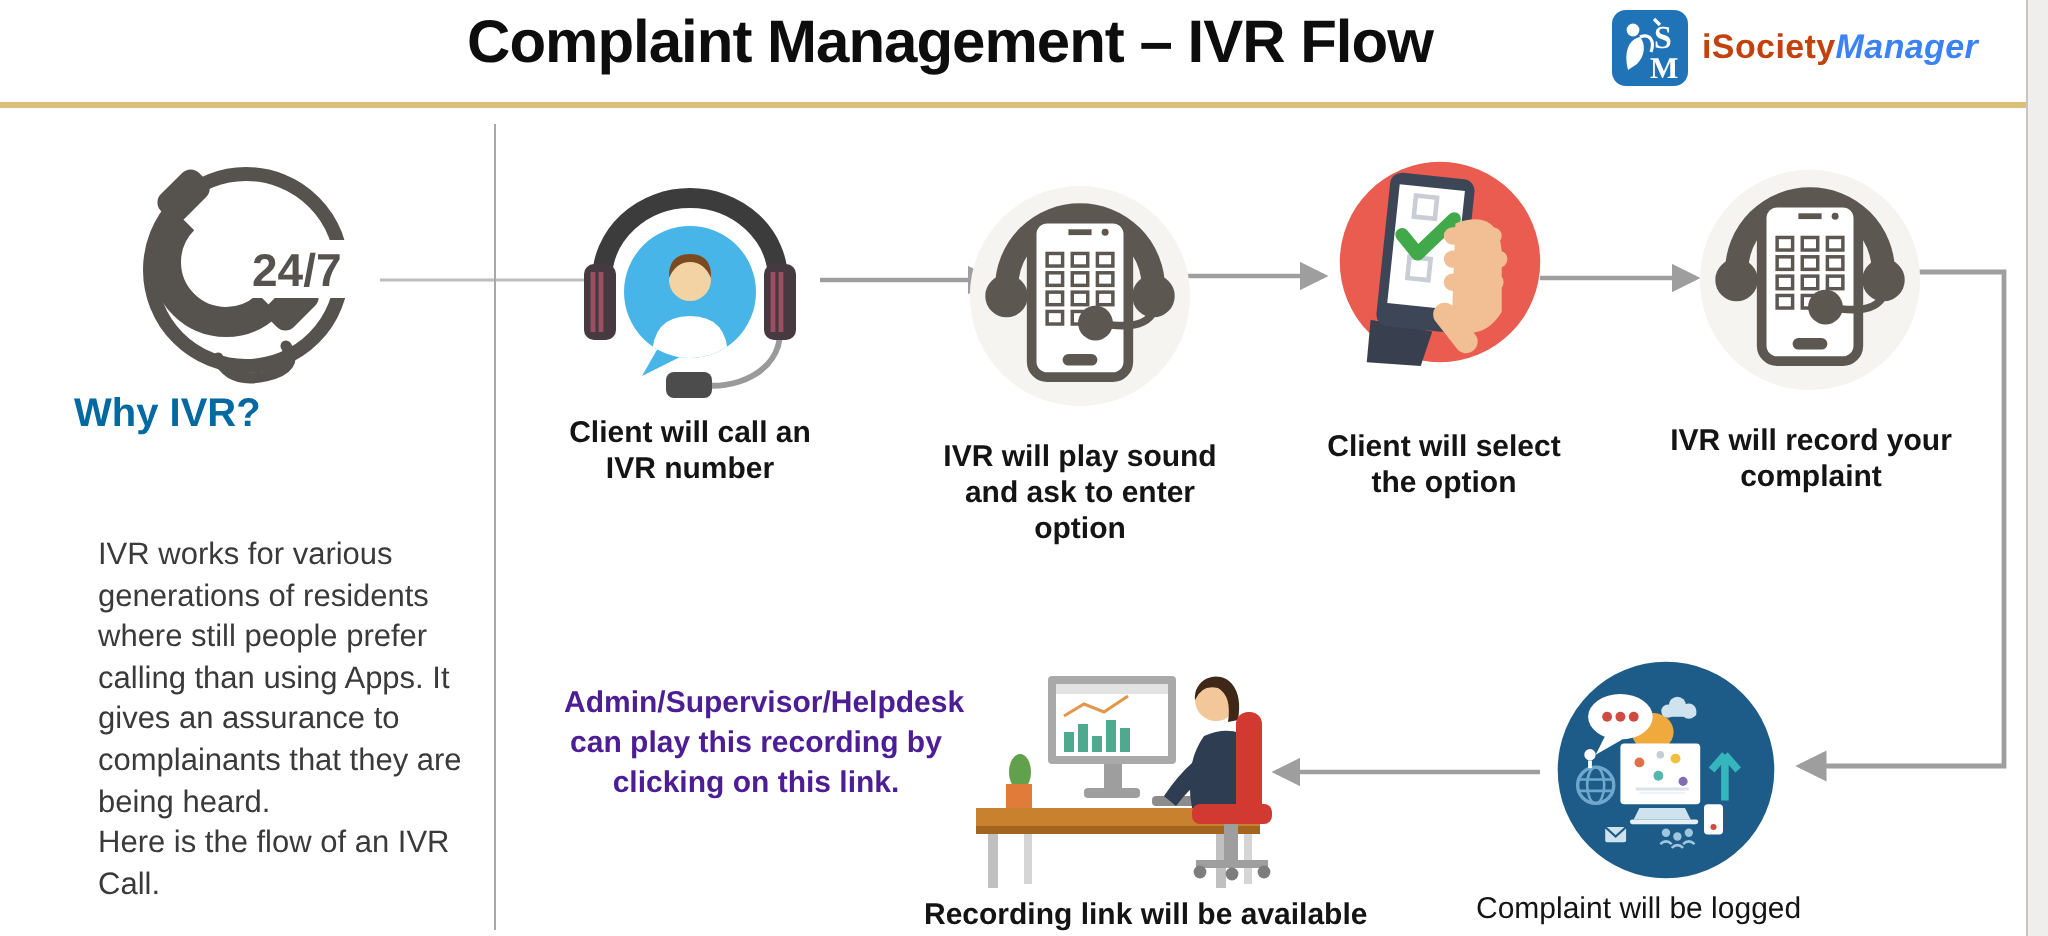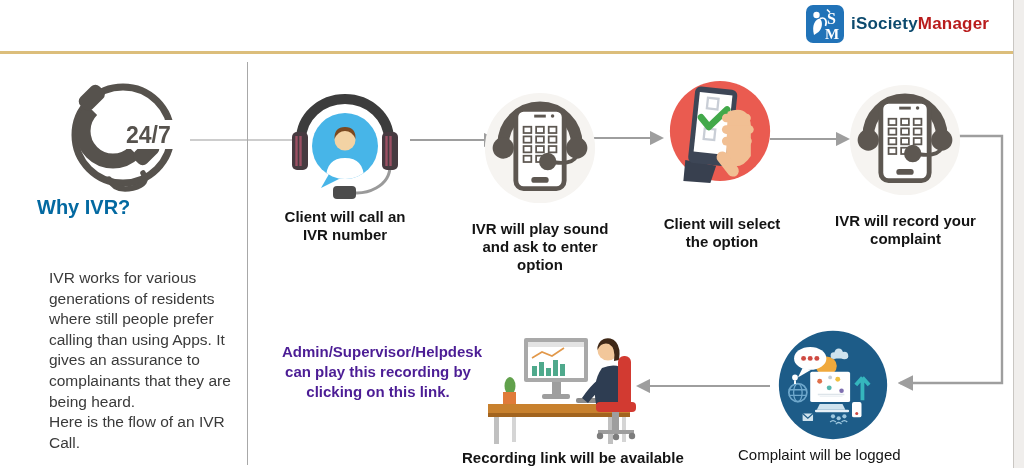--- a/index.html
+++ b/index.html
@@ -5,22 +5,22 @@
   html,body{margin:0;padding:0;background:#fff;}
   .slide{position:relative;width:1024px;height:468px;background:#fff;overflow:hidden;
          font-family:"Liberation Sans",sans-serif;color:#141414;}
 
   .title{position:absolute;top:0;left:0;width:950px;margin:0;padding-top:5px;
          text-align:center;font-size:30px;font-weight:bold;color:#0d0d0d;letter-spacing:-0.5px;}
   .gold-rule{position:absolute;top:51px;left:0;width:1016px;height:3px;background:#dcbe7b;}
 
   .logo{position:absolute;top:5px;left:806px;display:flex;align-items:center;gap:7px;}
   .logo-text{font-size:17px;font-weight:bold;letter-spacing:0.2px;}
-  .brand-first{color:#0c4a6e;}
-  .brand-second{color:#b91c1c;}
+  .brand-first{color:#c2410c;}
+  .brand-second{color:#3b82f6;font-style:italic;}
 
   .vdivider{position:absolute;left:247px;top:62px;width:1px;height:403px;background:#a8a8a8;}
   .right-strip{position:absolute;left:1013px;top:0;width:11px;height:468px;
                background:#f0eeec;border-left:1.5px solid #c9c6c2;box-sizing:border-box;}
 
   .badge247{position:absolute;left:56px;top:68px;width:134px;height:134px;}
   .why-heading{position:absolute;left:37px;top:196px;margin:0;font-size:20px;font-weight:bold;color:#0369a1;}
   .why-text{position:absolute;left:37px;top:256px;width:206px;margin:12px;font-size:15.5px;
             line-height:20.6px;color:#3a3a3a;white-space:pre-line;}
 
@@ -47,20 +47,21 @@
   .label-logged{position:absolute;left:738px;top:446px;width:190px;text-align:left;
                 font-size:15px;font-weight:normal;}
 
   .connectors{position:absolute;left:0;top:0;width:1024px;height:468px;pointer-events:none;}
 </style>
 </head>
 <body>
 
 <div class="slide">
 
+  <h1 class="title">Complaint Management – IVR Flow</h1>
 
   <div class="logo">
     <svg width="38" height="38" viewBox="0 0 38 38">
       <rect x="0" y="0" width="38" height="38" rx="7" fill="#2173b8"></rect>
       <circle cx="10.5" cy="10" r="3.2" fill="#fff"></circle>
       <path d="M 8 30 C 5.5 20 9 14.5 14 13.5 C 17 17 16.5 23 12.5 27 Z" fill="#fff"></path>
       <path d="M 14 13.5 C 19 11.5 21.5 15.5 19.5 21" stroke="#fff" stroke-width="1.6" fill="none"></path>
       <path d="M 21 4.5 L 24 7.5" stroke="#fff" stroke-width="1.6"></path>
       <text x="21" y="19" font-family="Liberation Serif, serif" font-size="16" font-weight="bold" fill="#fff">S</text>
       <text x="19" y="34" font-family="Liberation Serif, serif" font-size="15" font-weight="bold" fill="#fff">M</text>

